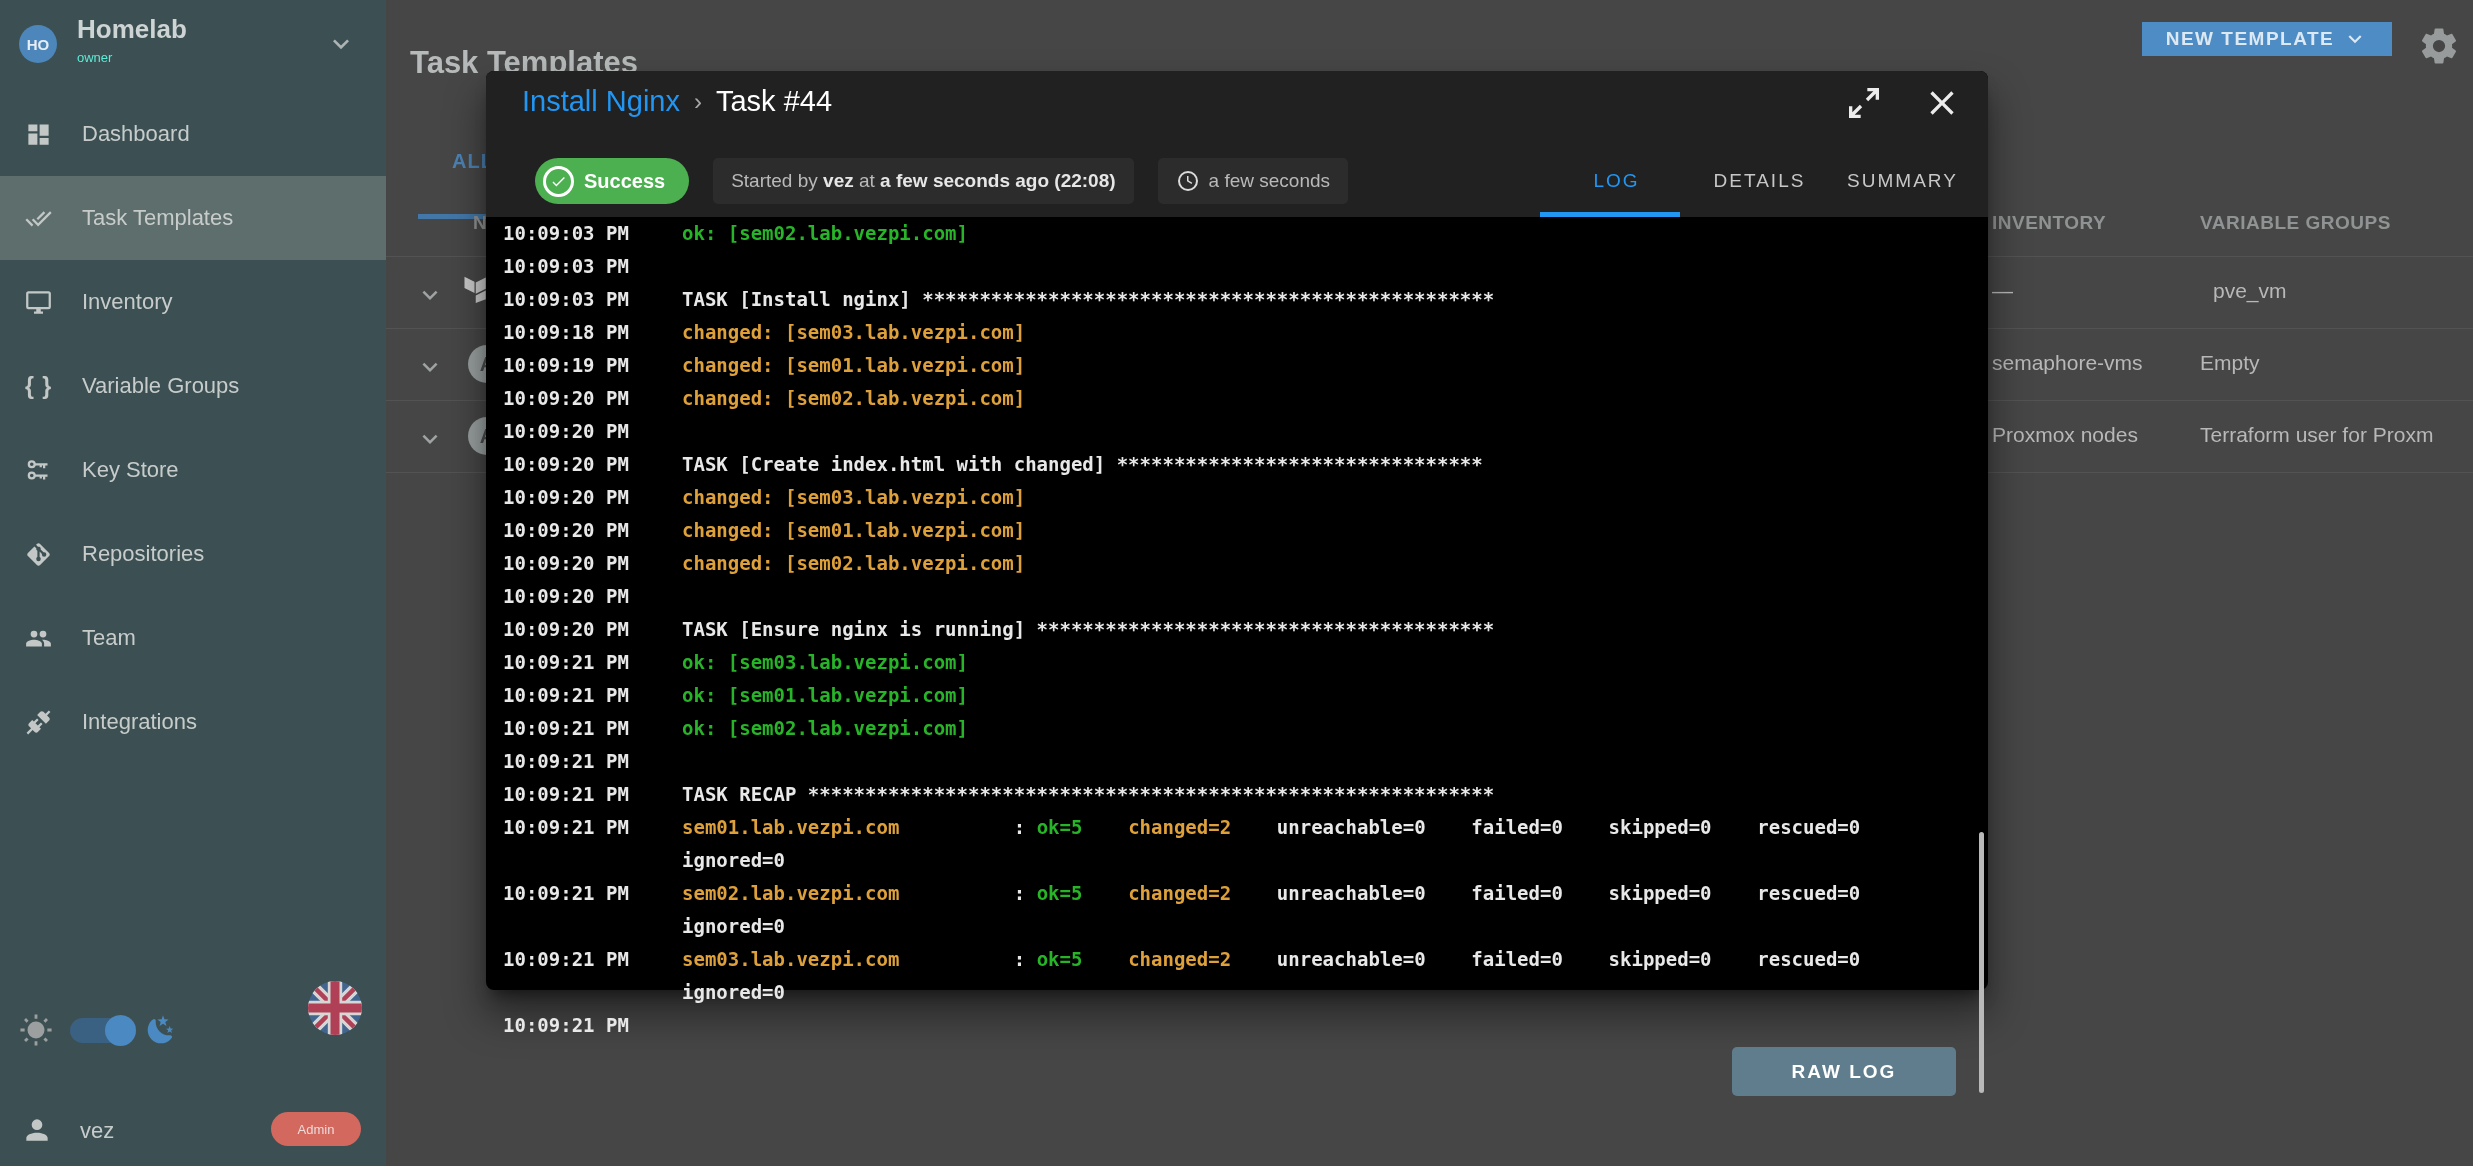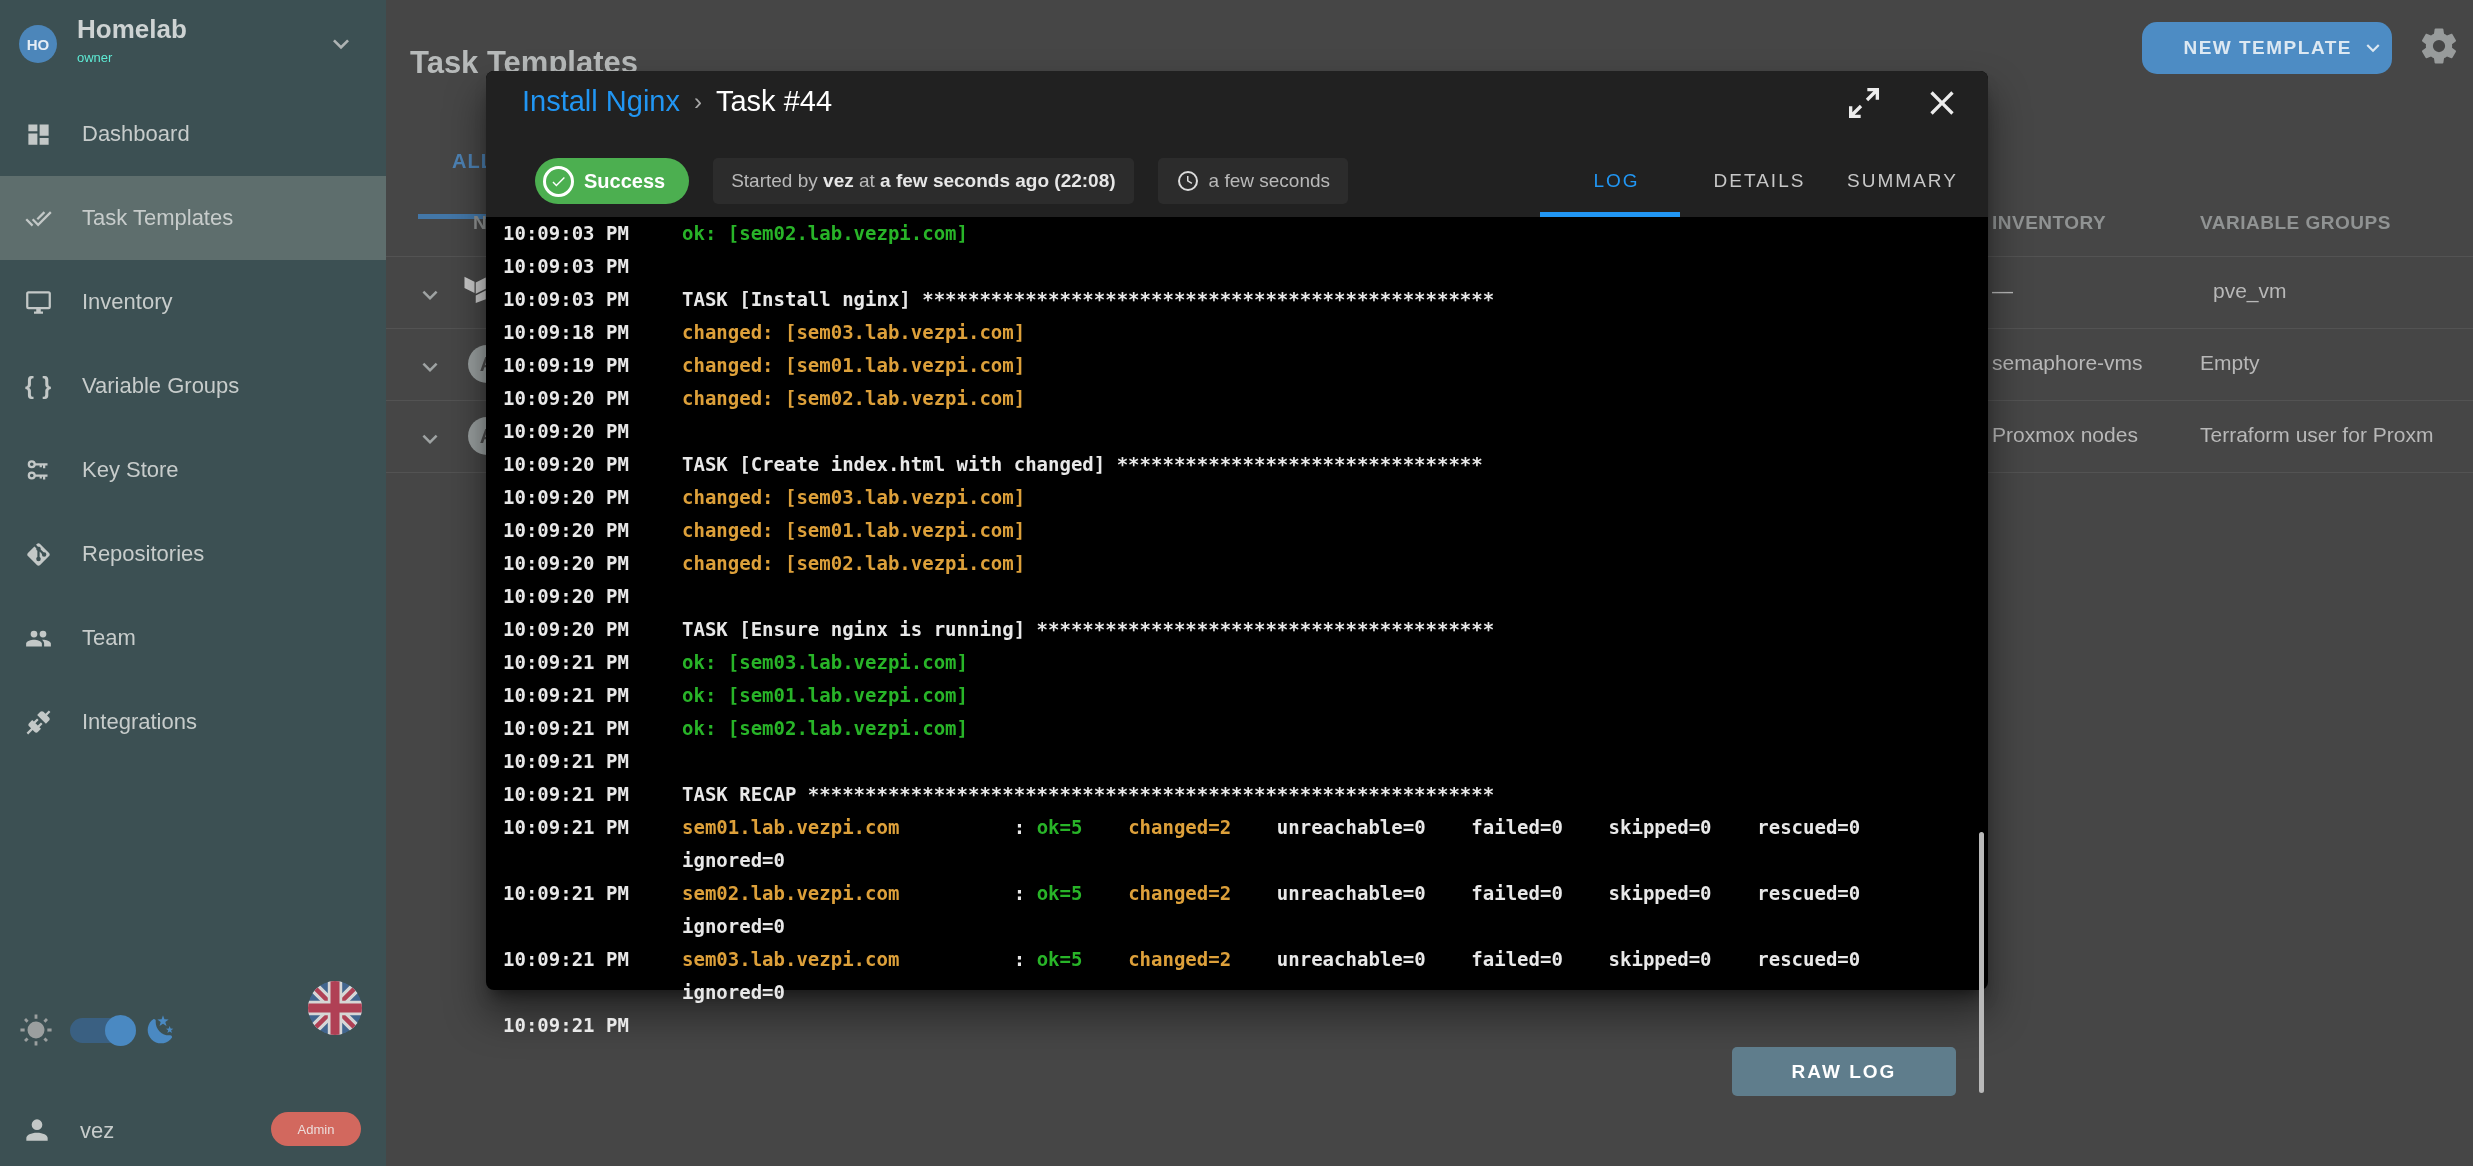--- a/index.html
+++ b/index.html
@@ -26,21 +26,21 @@
   .switch .knob{position:absolute;right:-8px;top:-3px;width:31px;height:31px;border-radius:50%;background:#4a89c2;}
   .moon-icon{position:absolute;left:145px;top:6px;width:32px;height:32px;color:#4a89c2;}
   .flag{position:absolute;left:308px;top:-27px;width:54px;height:54px;border-radius:50%;overflow:hidden;cursor:pointer;}
   .user-row{position:absolute;left:0;top:1100px;width:386px;height:62px;cursor:pointer;}
   .person-icon{position:absolute;left:21px;top:14px;width:32px;height:32px;color:#c3c8c7;}
   .user-name{position:absolute;left:80px;top:18px;font-size:22px;color:#c7cccb;}
   .admin-badge{position:absolute;left:271px;top:12px;width:90px;height:34px;border-radius:17px;background:#d2685e;color:#ecdcda;font-size:13px;display:flex;align-items:center;justify-content:center;}
 
   
   .page-title{position:absolute;left:410px;top:24px;font-size:31px;font-weight:bold;color:#b7baba;z-index:1;}
-  .btn-new{position:absolute;left:2142px;top:22px;width:250px;height:52px;background:#4d8cc4;border-radius:15px;display:flex;align-items:center;justify-content:flex-end;gap:8px;color:#dce8f2;font-size:19px;font-weight:bold;letter-spacing:1.5px;cursor:pointer;z-index:1;}
+  .btn-new{position:absolute;left:2142px;top:22px;width:250px;height:34px;background:#4d8cc4;border-radius:0;display:flex;align-items:center;justify-content:center;gap:8px;color:#dce8f2;font-size:19px;font-weight:bold;letter-spacing:1.5px;cursor:pointer;z-index:1;}
   .btn-new .chev{width:26px;height:26px;}
   .gear-btn{position:absolute;left:2418px;top:25px;width:42px;height:42px;color:#989b9b;cursor:pointer;z-index:1;}
   .tab-all{position:absolute;left:452px;top:150px;font-size:20px;font-weight:bold;letter-spacing:1px;color:#4d82b4;z-index:1;cursor:pointer;}
   .tab-all-underline{position:absolute;left:418px;top:214px;width:68px;height:5px;background:#4377a8;z-index:1;}
   .tbl-divider{position:absolute;left:386px;width:2087px;height:1px;background:#535353;z-index:1;}
   .tbl-head{position:absolute;top:212px;font-size:19px;font-weight:bold;color:#909393;letter-spacing:0.5px;z-index:1;}
   .tbl-cell{position:absolute;font-size:21px;color:#b8b8b8;white-space:nowrap;z-index:1;}
   .row-chevron{position:absolute;left:415px;width:30px;height:30px;color:#9fa3a3;cursor:pointer;z-index:1;}
   .row-avatar{position:absolute;left:468px;width:38px;height:38px;border-radius:50%;background:#9aa0a0;color:#4d4d4d;font-size:20px;font-weight:bold;display:flex;align-items:center;justify-content:center;z-index:1;}
   .row-tficon{position:absolute;left:462px;width:30px;height:30px;color:#c9c9c9;z-index:1;}

